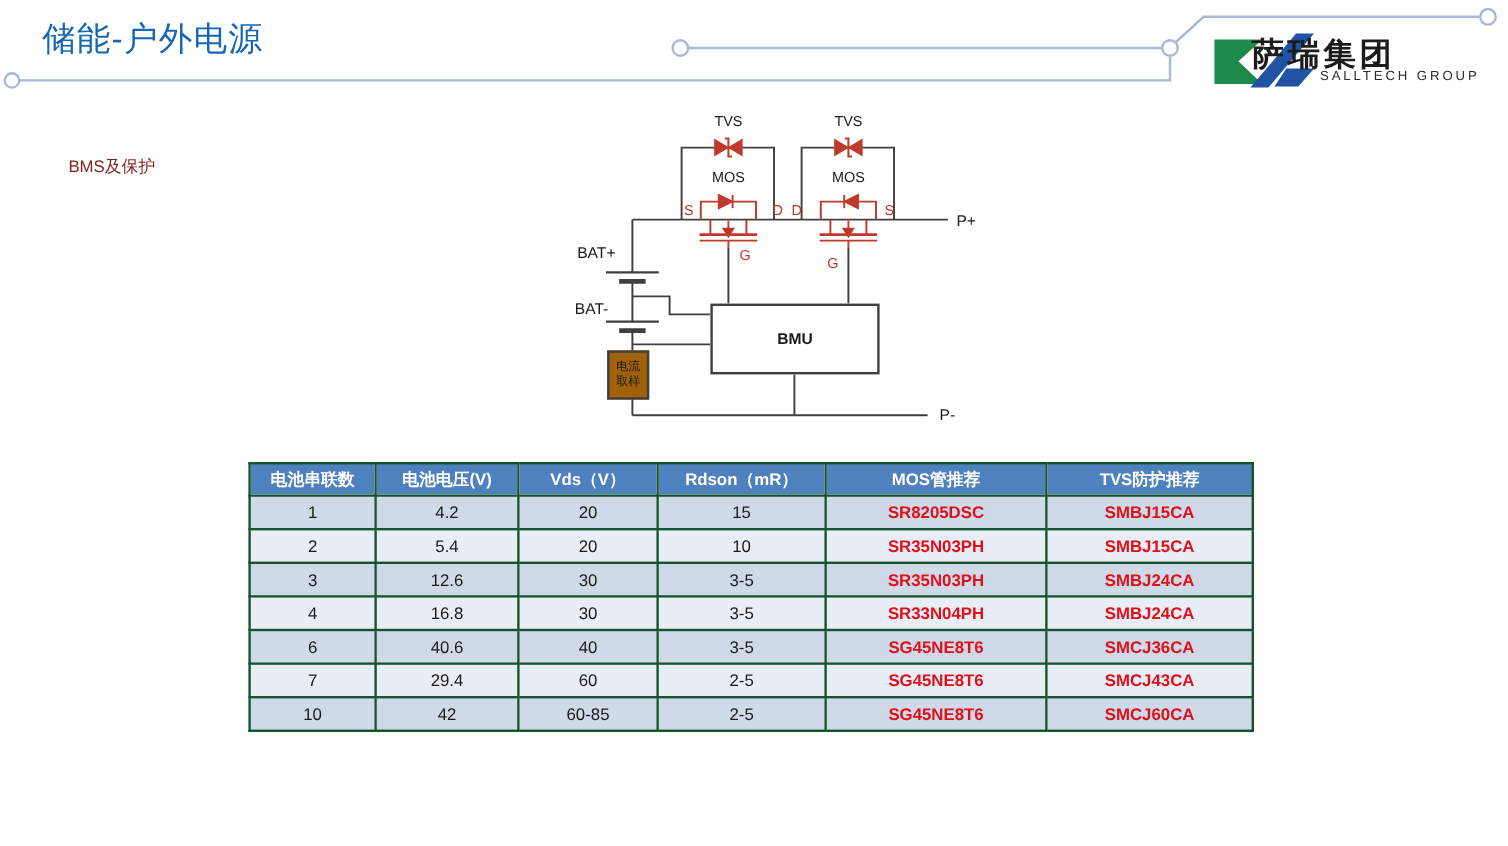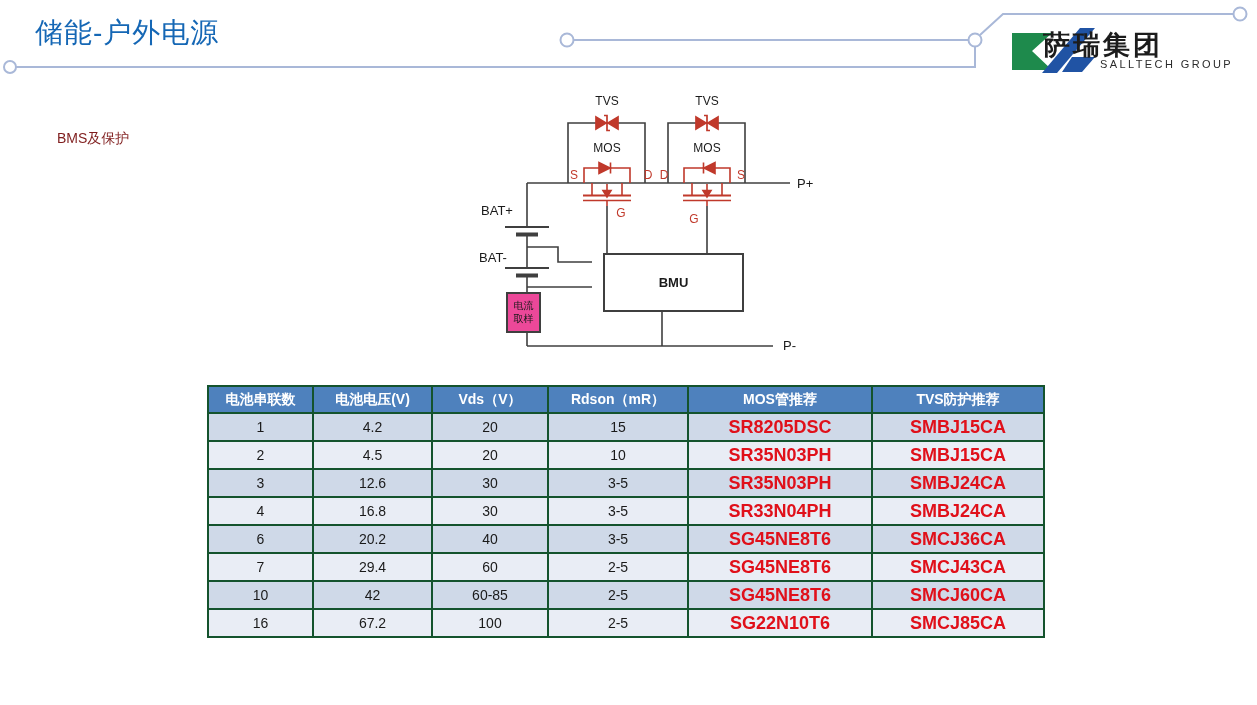--- a/index.html
+++ b/index.html
@@ -34,25 +34,25 @@
 
   
   .clbl { position: absolute; font-weight: normal; font-size: 12px; color: #1a1a1a; white-space: nowrap; }
   .cc { transform: translateX(-50%); }
   .red { color: #c0392b; }
   .big { font-size: 13px; }
   .bmu-box {
     left: 592px; top: 253px; width: 141px; height: 59px;
     border: 2px solid #3f3f3f; background: #fff;
     display: flex; align-items: center; justify-content: center;
-    font-weight: bold; font-size: 13px; color: #1a1a1a; margin-left: 11px;
+    font-weight: bold; font-size: 13px; color: #1a1a1a;
   }
   .sample-box {
     left: 506px; top: 292px; width: 35px; height: 41px;
-    border: 2px solid #3f3f3f; background: #ec4899;
+    border: 2px solid #3f3f3f; background: #a16207;
     display: flex; align-items: center; justify-content: center;
     font-size: 10px; line-height: 1.25; color: #1a1a1a;
     text-align: center; word-break: break-all; padding: 1px;
   }
 
   
   table.spec {
     position: absolute; left: 207px; top: 385px; width: 836px;
     border-collapse: collapse; table-layout: fixed;
   }
@@ -61,21 +61,21 @@
     text-align: center; vertical-align: middle;
     overflow: hidden; white-space: nowrap;
   }
   table.spec th {
     background: #4e81bd; color: #ffffff;
     font-size: 14px; font-weight: bold; height: 27px;
   }
   table.spec td { font-size: 14px; color: #1a1a1a; height: 28px; font-weight: normal; }
   table.spec tbody tr:nth-child(odd)  td { background: #cfd9e8; }
   table.spec tbody tr:nth-child(even) td { background: #e9edf5; }
-  table.spec td.part { color: #e0101a; font-weight: bold; font-size: 18px; }
+  table.spec td.part { color: #e0101a; font-weight: bold; font-size: 14px; }
   .w1 { width: 105px; } .w2 { width: 119px; } .w3 { width: 116px; }
   .w4 { width: 140px; } .w5 { width: 184px; } .w6 { width: 172px; }
 </style>
 </head>
 <body>
 
 <svg class="layer abs" width="1257" height="705" viewBox="0 0 1257 705">
 
   <g stroke="#a9b8d8" stroke-width="2" fill="none">
     <path d="M16,67 H975 V47"></path>
@@ -197,21 +197,21 @@
     <tr>
       <td>1</td>
       <td>4.2</td>
       <td>20</td>
       <td>15</td>
       <td class="part">SR8205DSC</td>
       <td class="part">SMBJ15CA</td>
     </tr>
     <tr>
       <td>2</td>
-      <td>4.5</td>
+      <td>5.4</td>
       <td>20</td>
       <td>10</td>
       <td class="part">SR35N03PH</td>
       <td class="part">SMBJ15CA</td>
     </tr>
     <tr>
       <td>3</td>
       <td>12.6</td>
       <td>30</td>
       <td>3-5</td>
@@ -221,21 +221,21 @@
     <tr>
       <td>4</td>
       <td>16.8</td>
       <td>30</td>
       <td>3-5</td>
       <td class="part">SR33N04PH</td>
       <td class="part">SMBJ24CA</td>
     </tr>
     <tr>
       <td>6</td>
-      <td>20.2</td>
+      <td>40.6</td>
       <td>40</td>
       <td>3-5</td>
       <td class="part">SG45NE8T6</td>
       <td class="part">SMCJ36CA</td>
     </tr>
     <tr>
       <td>7</td>
       <td>29.4</td>
       <td>60</td>
       <td>2-5</td>
@@ -243,22 +243,14 @@
       <td class="part">SMCJ43CA</td>
     </tr>
     <tr>
       <td>10</td>
       <td>42</td>
       <td>60-85</td>
       <td>2-5</td>
       <td class="part">SG45NE8T6</td>
       <td class="part">SMCJ60CA</td>
     </tr>
-    <tr>
-      <td>16</td>
-      <td>67.2</td>
-      <td>100</td>
-      <td>2-5</td>
-      <td class="part">SG22N10T6</td>
-      <td class="part">SMCJ85CA</td>
-    </tr>
   </tbody>
 </table>
 
 </body></html>

